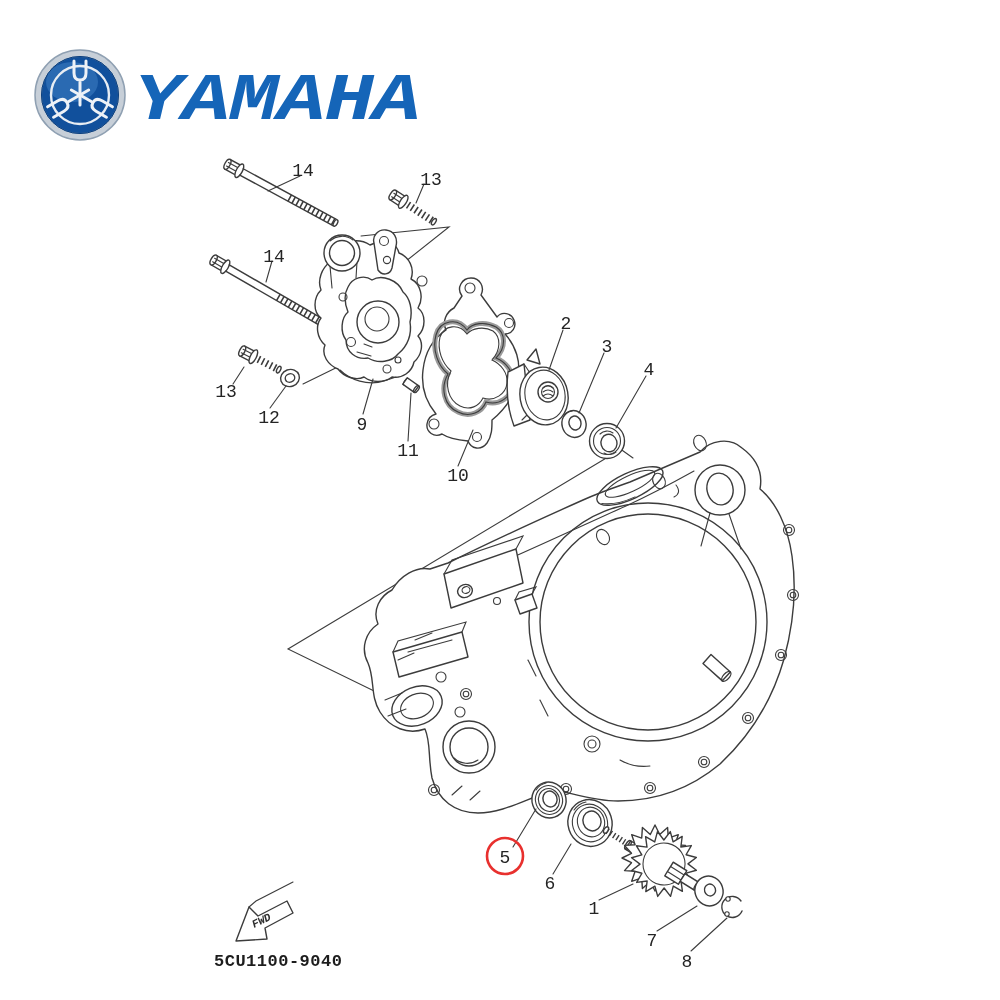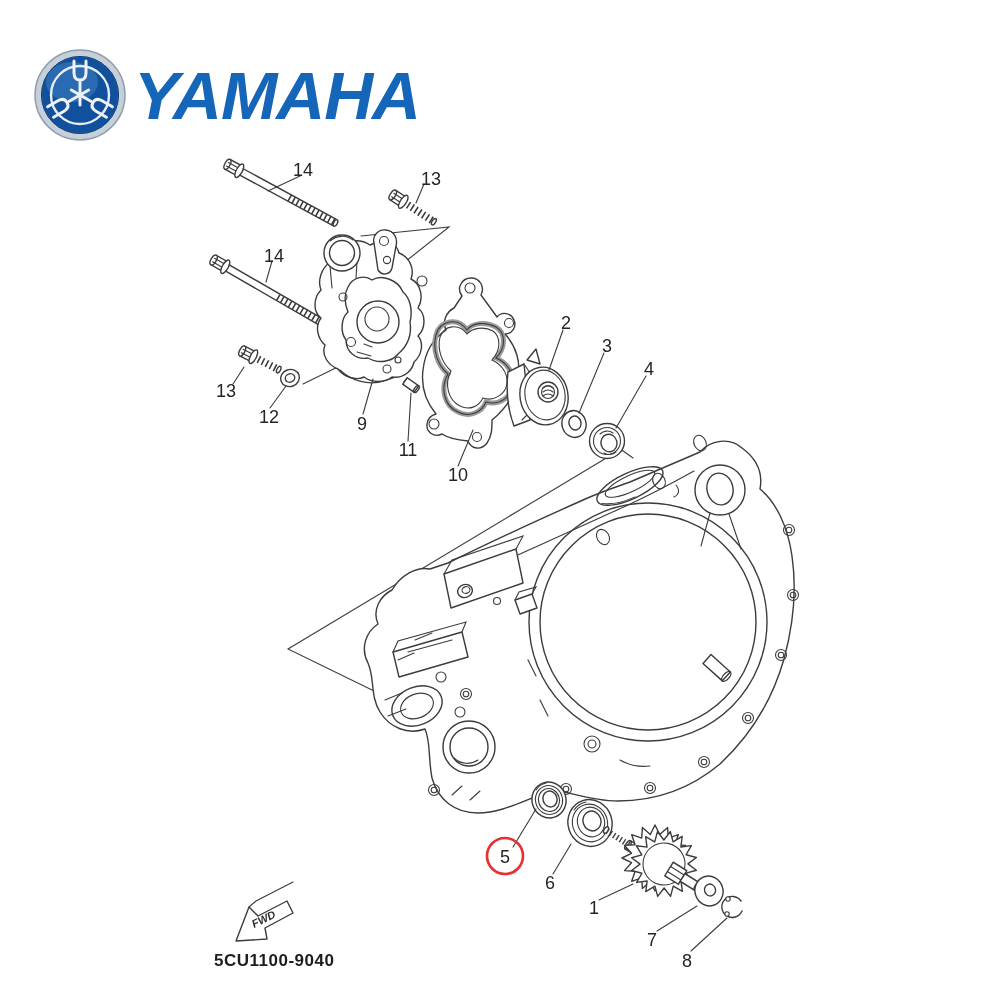--- a/index.html
+++ b/index.html
@@ -1,17 +1,17 @@
 <!DOCTYPE html>
 <html><head>
 <meta charset="utf-8">
 <style>
   html,body{margin:0;padding:0;background:#ffffff;}
   .canvas{position:relative;width:1000px;height:1000px;background:#ffffff;overflow:hidden;
-          font-family:Liberation Sans, sans-serif;}
+          font-family:Liberation Mono, monospace;}
   svg{display:block}
   .ink{stroke:#3c3c3c;fill:none;stroke-width:1.4;stroke-linecap:round;stroke-linejoin:round;}
   .ink-thin{stroke:#3c3c3c;fill:none;stroke-width:1.1;stroke-linecap:round;}
   .wfill{fill:#ffffff;}
   .thread{stroke:#3c3c3c;fill:none;stroke-width:7.5;stroke-dasharray:1.6 2.9;}
   .thread-sm{stroke:#3c3c3c;fill:none;stroke-width:6;stroke-dasharray:1.4 2.5;}
   .callout{font-size:18px;fill:#242424;text-anchor:middle;cursor:pointer;}
   .code{font-size:17px;font-weight:bold;fill:#1d1d1d;letter-spacing:0.5px;}
   .watermark{font-size:21px;fill:#b3b3b3;}
   .watermark-tm{font-size:11px;fill:#b3b3b3;}

